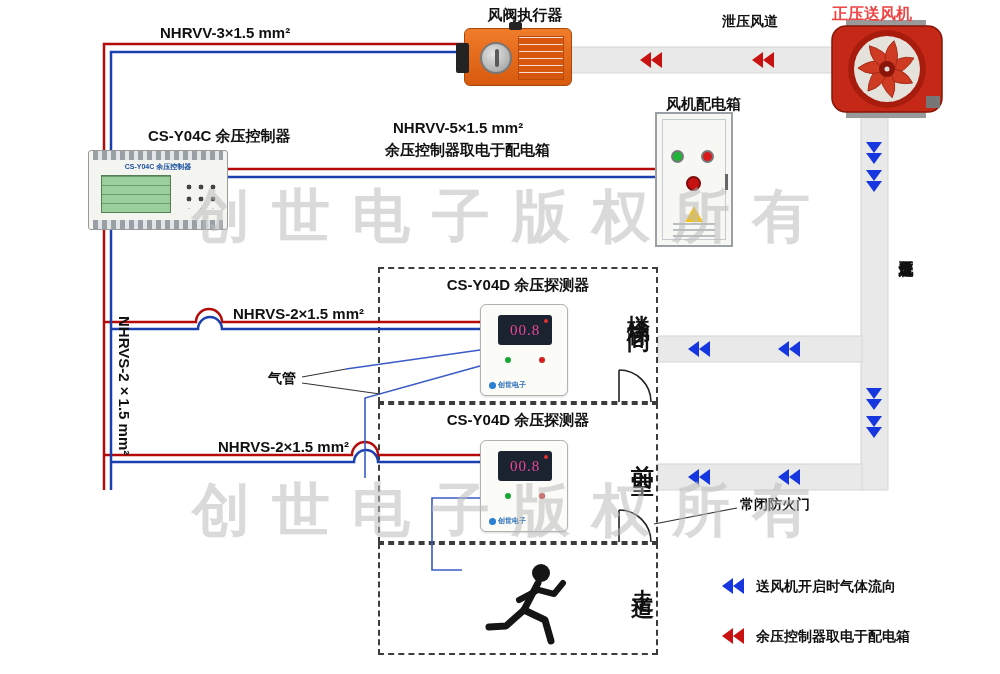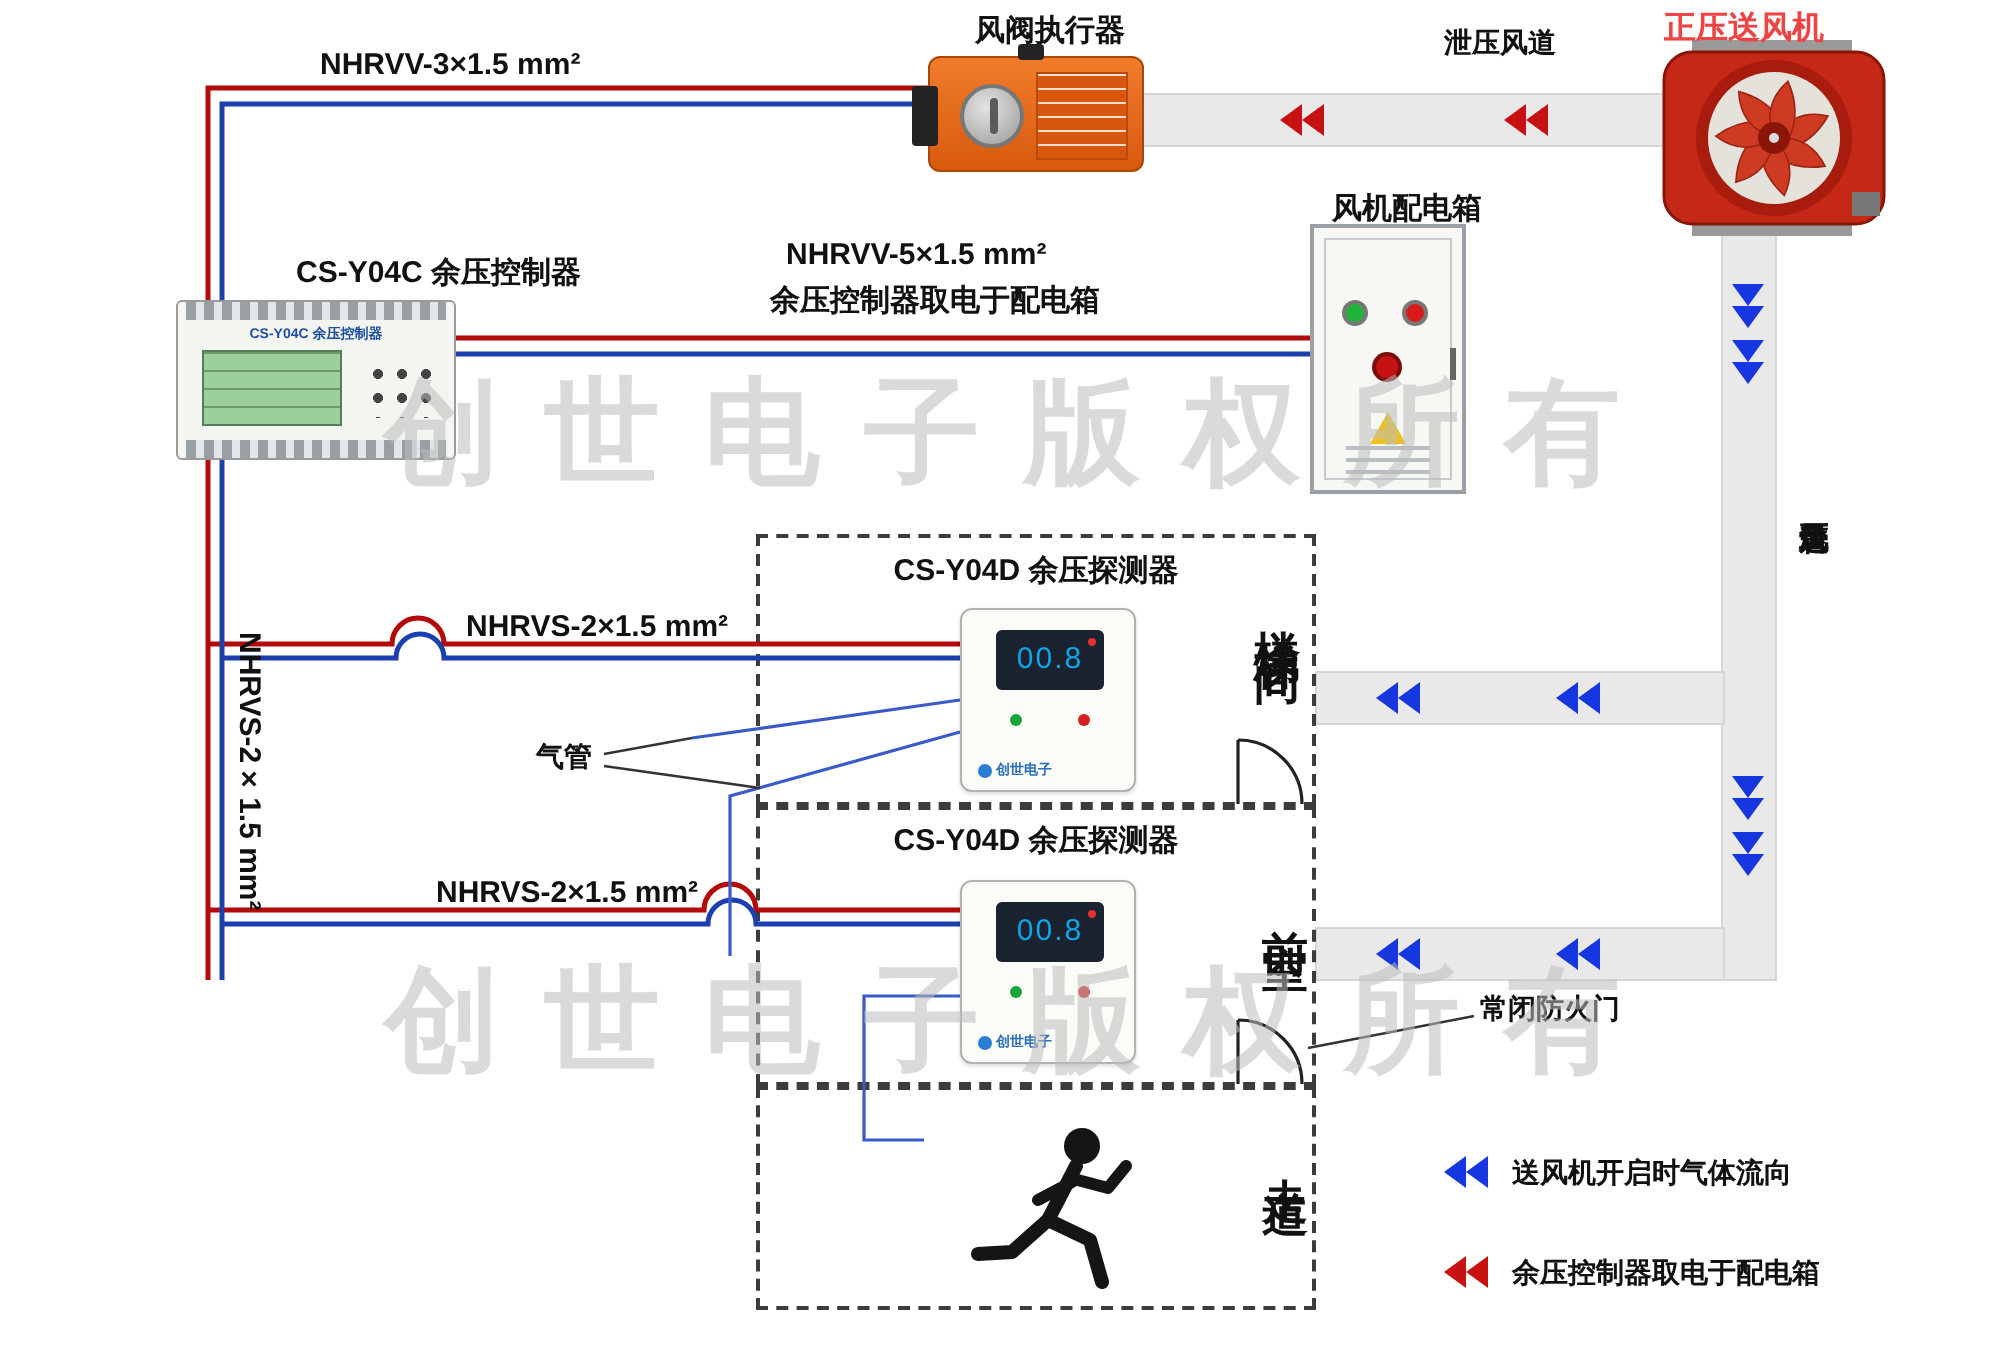--- a/index.html
+++ b/index.html
@@ -38,22 +38,22 @@
   .db-ind { position:absolute; width:13px; height:13px; border-radius:50%; border:2px solid #777; }
   .db-ind.green { left:14px; top:36px; background:#1fb53a; }
   .db-ind.red { left:44px; top:36px; background:#d81a1a; }
   .db-btn { position:absolute; left:29px; top:62px; width:15px; height:15px; border-radius:50%; background:#c61212; border:2px solid #7c0d0d; }
   .db-warn { position:absolute; left:28px; top:92px; width:0; height:0; border-left:9px solid transparent; border-right:9px solid transparent; border-bottom:16px solid #f2c01c; }
   .db-vents { position:absolute; left:16px; bottom:8px; width:42px; height:14px; background:repeating-linear-gradient(0deg,#b9bec3 0 2px,transparent 2px 6px); }
   .db-handle { position:absolute; right:3px; top:60px; width:3px; height:16px; background:#666; }
 
   
   .detector { width:88px; height:92px; background:#fbfbf8; border:1px solid #b2b2b2; border-radius:6px; box-shadow:0 1px 2px rgba(0,0,0,0.15); }
-  .det-display { position:absolute; left:17px; top:10px; width:54px; height:30px; background:#1b2230; border-radius:3px; color:#0ea5e9;
-                 font-family:Liberation Sans, sans-serif; font-size:15px; line-height:30px; text-align:center; letter-spacing:1px; }
+  .det-display { position:absolute; left:17px; top:10px; width:54px; height:30px; background:#1b2230; border-radius:3px; color:#ec4899;
+                 font-family:Liberation Serif, serif; font-size:15px; line-height:30px; text-align:center; letter-spacing:1px; }
   .det-dot { position:absolute; right:4px; top:4px; width:4px; height:4px; background:#e03030; border-radius:50%; }
   .det-led { position:absolute; top:52px; width:6px; height:6px; border-radius:50%; }
   .det-led.green { left:24px; background:#18a53a; }
   .det-led.red { left:58px; background:#d61f1f; }
   .det-brand { position:absolute; left:8px; bottom:5px; font-size:7px; color:#2a6fb8; font-weight:bold; }
   .logo-dot { display:inline-block; width:7px; height:7px; border-radius:50%; background:#2a7fd4; vertical-align:middle; margin-right:2px; }
 
   
   .monitor { left:88px; top:490px; width:118px; height:162px; background:#f0ecdd; border:2px solid #9a9a8e; }
   .mon-inner { position:absolute; left:5px; top:5px; right:5px; bottom:5px; border:1px solid #cdc8b6; }

